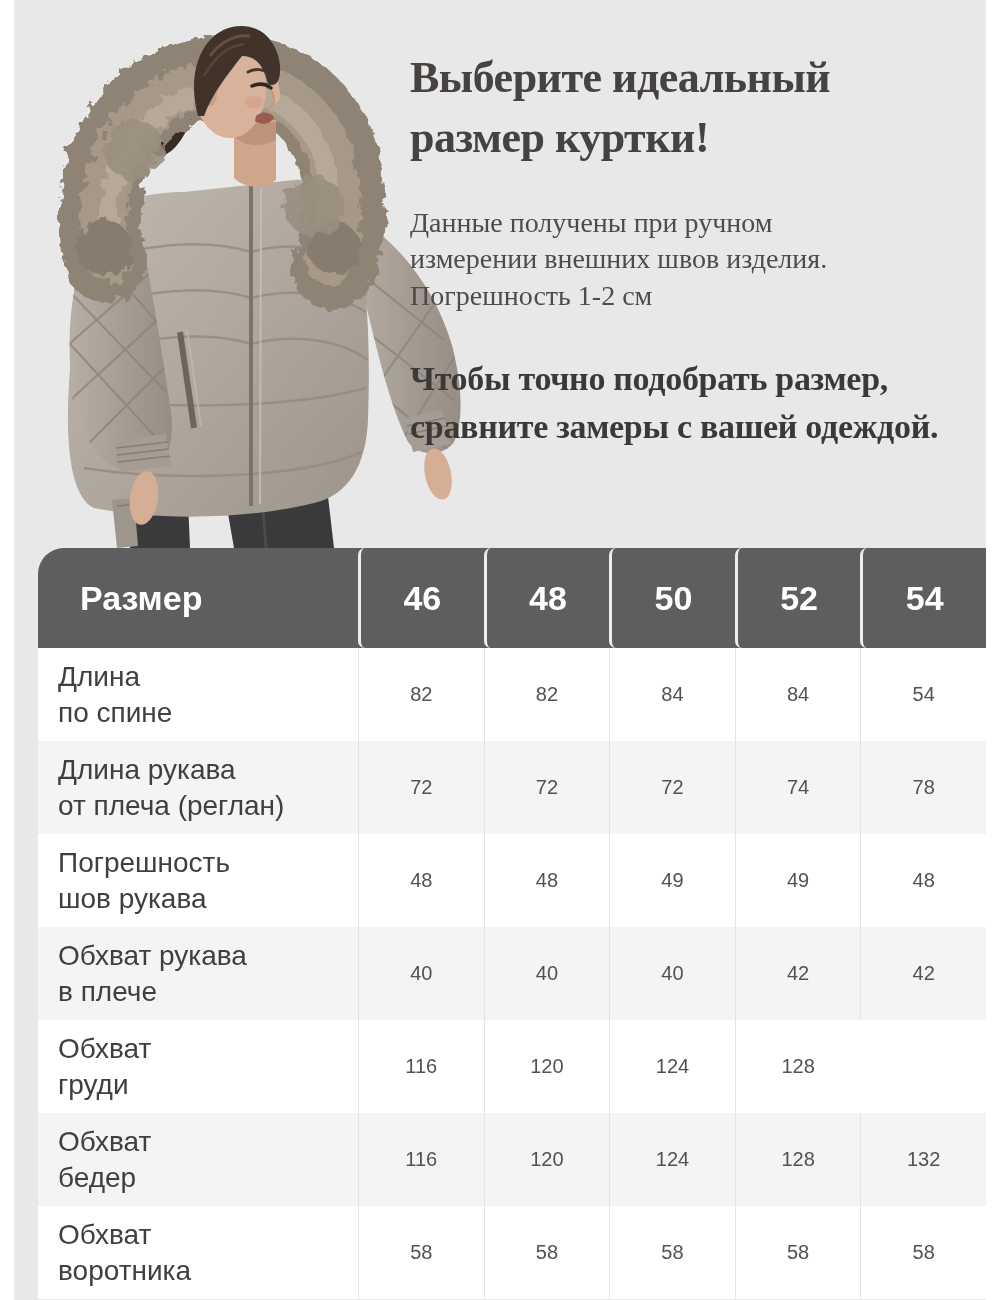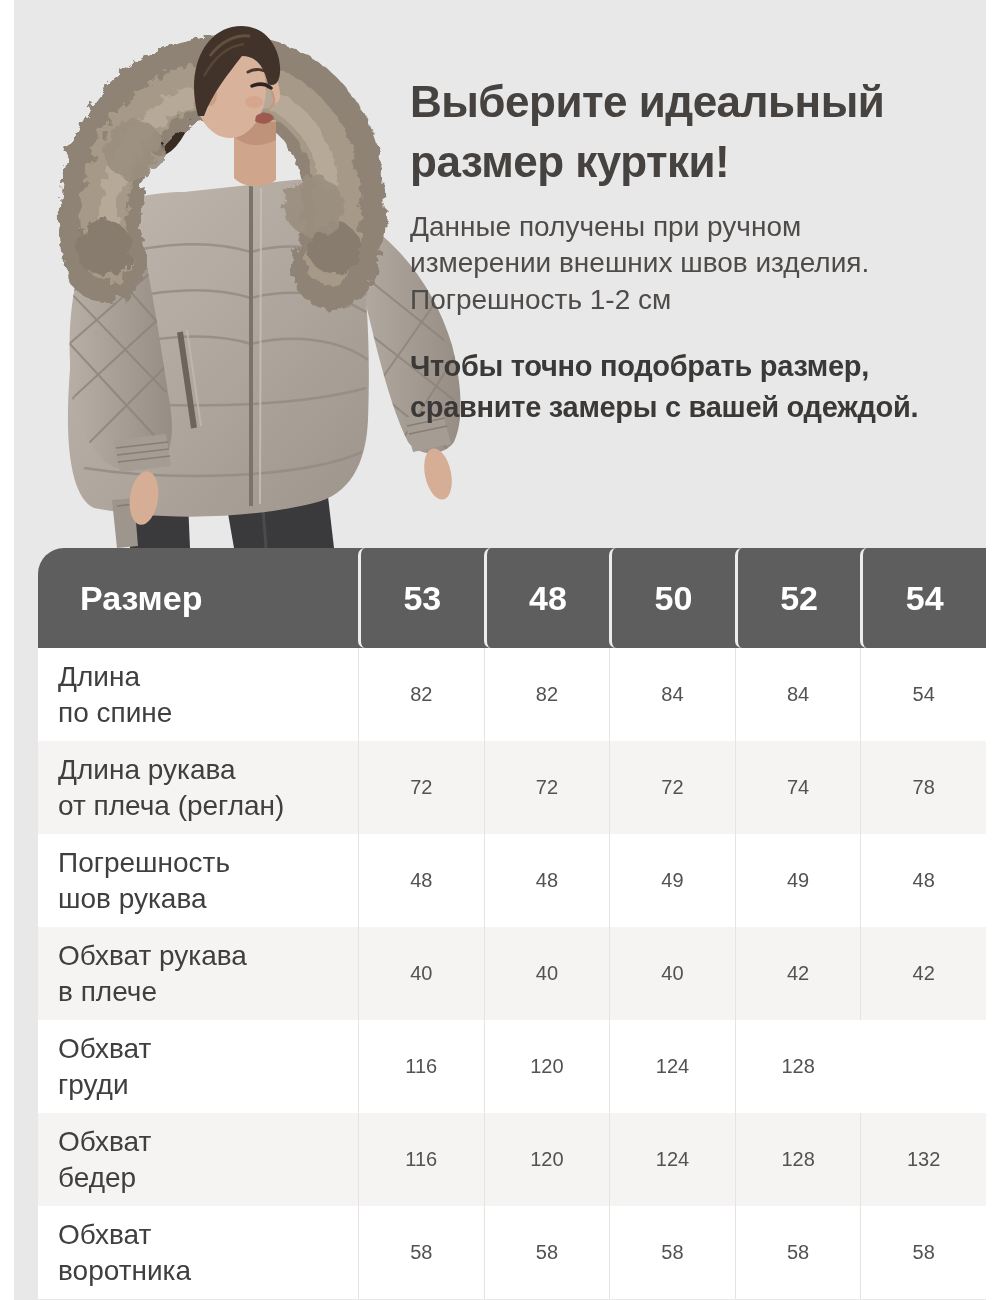--- a/index.html
+++ b/index.html
@@ -17,31 +17,31 @@
   }
   *{margin:0;padding:0;box-sizing:border-box;}
   html,body{width:1000px;height:1300px;overflow:hidden;}
   body{background:#ffffff;font-family:"Liberation Sans", sans-serif;position:relative;}
   .page{
     position:absolute;left:14px;top:0;width:972px;height:1300px;
     background:var(--content-bg);overflow:hidden;
   }
   .hero{position:relative;width:100%;height:548px;}
   .photo{position:absolute;left:0;top:0;}
-  .hero-text{position:absolute;left:396px;top:72px;width:566px;}
+  .hero-text{position:absolute;left:396px;top:48px;width:566px;font-family:Liberation Serif, serif;}
   .title{
     font-size:44px;font-weight:700;line-height:1.37;color:var(--title-text);
     white-space:pre-line;letter-spacing:-0.5px;
   }
   .desc{
-    margin-top:16px;font-size:28px;font-weight:400;line-height:1.32;
+    margin-top:36px;font-size:28px;font-weight:400;line-height:1.32;
     color:var(--body-text);white-space:pre-line;
   }
   .note{
-    margin-top:27px;font-size:29px;font-weight:700;line-height:1.40;
+    margin-top:40px;font-size:34px;font-weight:700;line-height:1.40;
     color:var(--note-text);white-space:pre-line;letter-spacing:-0.3px;
   }
   .size-table{margin-left:24px;width:948px;}
   .thead{
     display:grid;grid-template-columns:320px repeat(5,1fr);
     background:var(--header-bg);height:100px;
     border-radius:26px 0 0 0;overflow:hidden;
   }
   .th{
     display:flex;align-items:center;color:var(--header-text);
@@ -192,21 +192,21 @@
 измерении внешних швов изделия.
 Погрешность 1-2 см</p>
       <p class="note">Чтобы точно подобрать размер,
 сравните замеры с вашей одеждой.</p>
     </div>
   </div>
 
   <div class="size-table">
     <div class="thead" id="thead">
       <div class="th label">Размер</div>
-    <div class="th val">53</div>
+    <div class="th val">46</div>
         <div class="th val">48</div>
         <div class="th val">50</div>
         <div class="th val">52</div>
         <div class="th val">54</div>
       </div>
     <div class="tbody" id="tbody">
         <div class="tr">
           <div class="td label">Длина
 по спине</div>
           <div class="td val">82</div>

